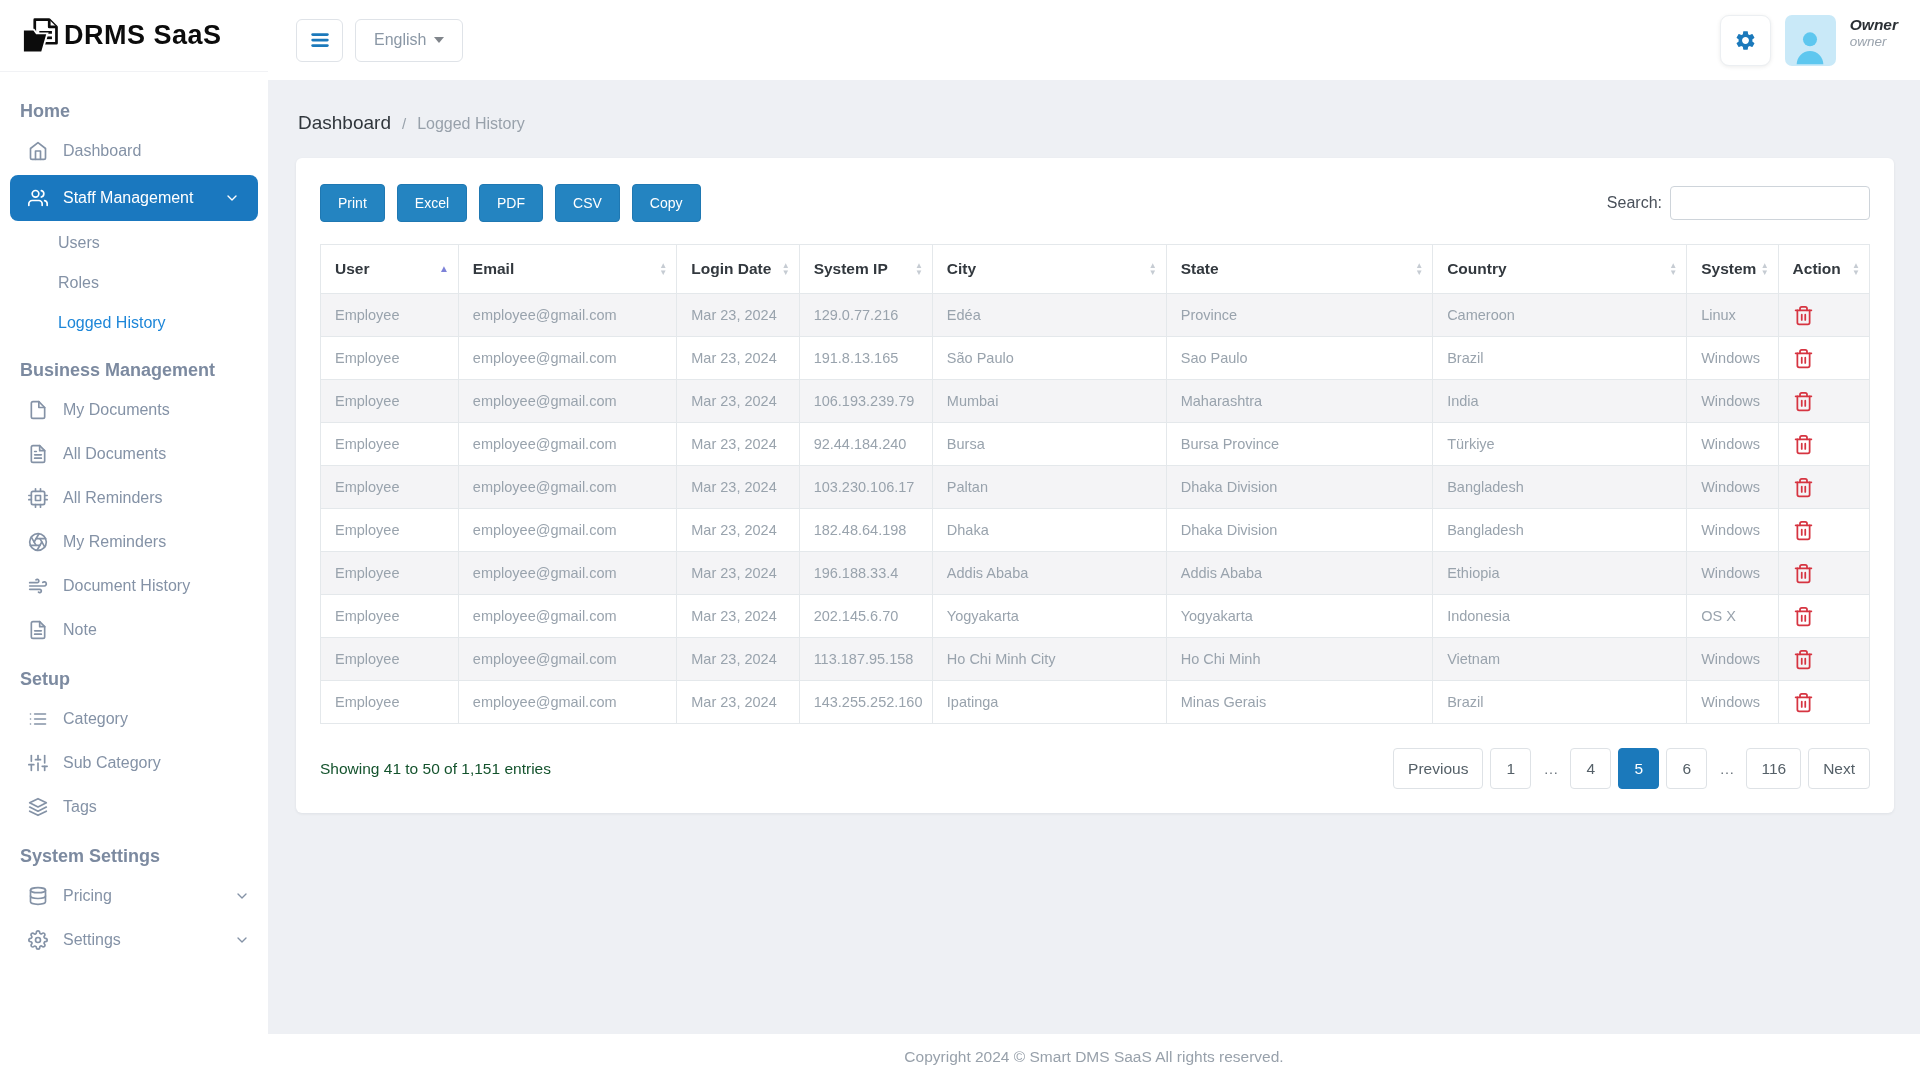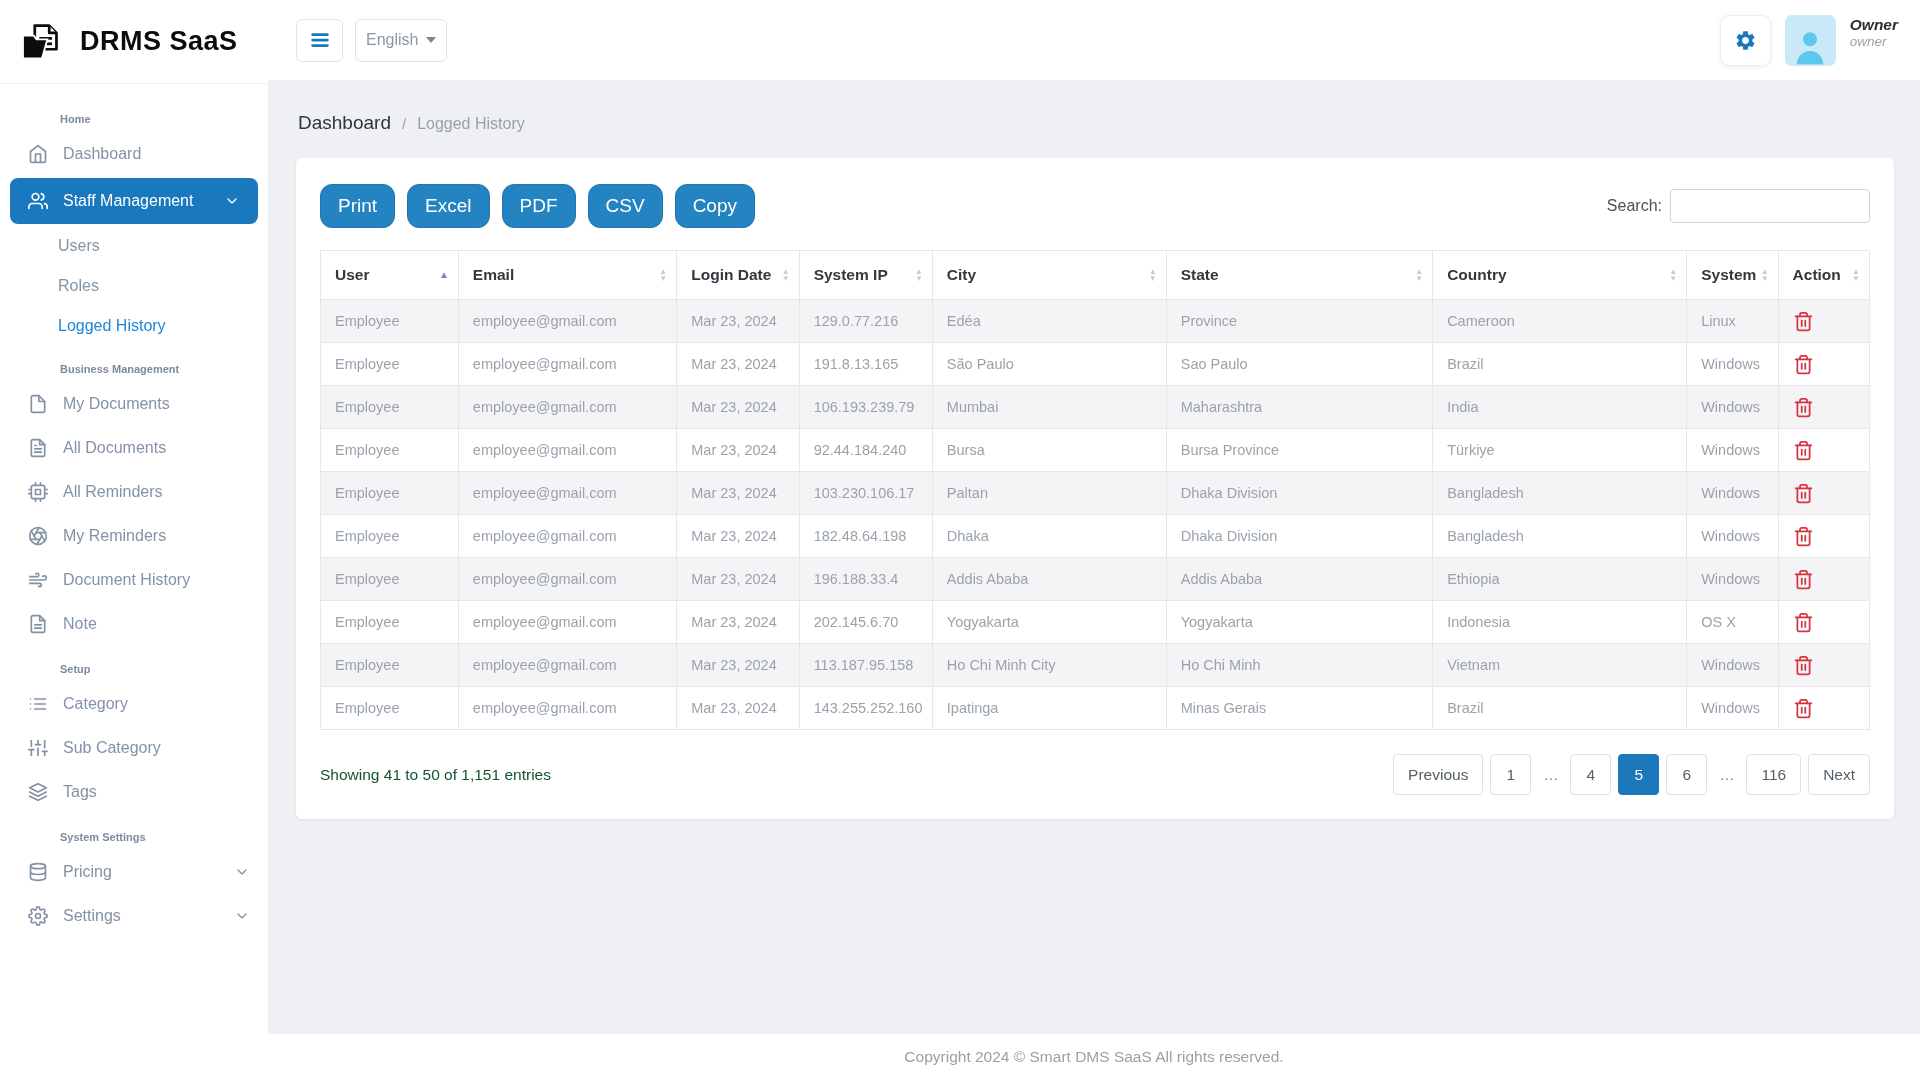--- a/index.html
+++ b/index.html
@@ -2,58 +2,58 @@
 <html><head>
 <meta charset="utf-8">
 <style>
   * { box-sizing: border-box; margin: 0; padding: 0; }
   html,body { width: 1920px; height: 1080px; overflow: hidden; }
   body { font-family: "Liberation Sans", sans-serif; background: #eef0f4; color: #212529; }
   .app { display: flex; width: 1920px; height: 1080px; }
 
   
   .sidebar { width: 268px; flex: 0 0 268px; background: #fff; height: 100%; overflow: hidden; }
-  .logo { height: 84px; display: flex; align-items: center; gap: 16px; padding: 0 16px 0 20px; border-bottom: 1px solid #f1f2f5; cursor: pointer; }
+  .logo { height: 72px; display: flex; align-items: center; gap: 0; padding: 0 16px 0 20px; border-bottom: 1px solid #f1f2f5; cursor: pointer; }
   .logo-text { font-size: 27px; font-weight: 800; letter-spacing: .5px; color: #0c0c0c; }
   .logo svg { width: 44px; height: 38px; }
   .nav { padding-top: 12px; }
-  .section-label { padding: 17px 20px 7px 20px; font-size: 11px; font-weight: bold; color: #7c8aa0; margin-left: 40px; }
+  .section-label { padding: 17px 20px 7px 20px; font-size: 18px; font-weight: bold; color: #7c8aa0; }
   .nav-item { display: flex; align-items: center; gap: 15px; height: 44px; padding: 0 18px 0 28px; font-size: 16px; color: #8492a6; cursor: pointer; }
   .nav-item .ic { width: 20px; height: 20px; flex: 0 0 20px; }
   .nav-item .chev { width: 16px; height: 16px; flex: 0 0 16px; margin-left: auto; }
   .nav-item.active { background: #1a78bf; color: #fff; margin: 2px 10px; border-radius: 8px; padding-left: 18px; height: 46px; }
   .sub-item { height: 40px; display: flex; align-items: center; padding-left: 58px; font-size: 16px; color: #8492a6; cursor: pointer; }
   .sub-item.active { color: #1d86d8; }
 
   
   .main { flex: 1; display: flex; flex-direction: column; height: 100%; }
   .topbar { height: 80px; background: #fff; display: flex; align-items: center; gap: 12px; padding: 0 22px 0 28px; flex: 0 0 80px; }
   .icon-btn { width: 47px; height: 43px; background: #fff; border: 1px solid #dfe3e8; border-radius: 6px; display: flex; align-items: center; justify-content: center; cursor: pointer; }
   .icon-btn svg { width: 22px; height: 22px; color: #1b79bb; }
-  .lang-btn { height: 43px; background: #fff; border: 1px solid #dfe3e8; border-radius: 6px; padding: 0 10px; display: flex; align-items: center; gap: 8px; font-size: 16px; color: #8a97a5; cursor: pointer; }
+  .lang-btn { height: 43px; background: #fff; border: 1px solid #dfe3e8; border-radius: 6px; padding: 0 18px; display: flex; align-items: center; gap: 8px; font-size: 16px; color: #8a97a5; cursor: pointer; }
   .caret { width: 0; height: 0; border-left: 5px solid transparent; border-right: 5px solid transparent; border-top: 6px solid #80858b; }
   .topbar-right { margin-left: auto; display: flex; align-items: flex-start; gap: 14px; font-style: italic; }
   .gear-btn { width: 51px; height: 51px; background: #fff; border: 1px solid #eceff2; border-radius: 9px; box-shadow: 0 1px 4px rgba(0,0,0,.08); display: flex; align-items: center; justify-content: center; cursor: pointer; }
   .gear-btn svg { width: 23px; height: 23px; fill: #1b79bb; }
   .avatar { width: 51px; height: 51px; border-radius: 7px; background: #c9e9f8; overflow: hidden; display: flex; align-items: flex-end; justify-content: center; cursor: pointer; }
   .avatar svg { width: 40px; height: 40px; fill: #5ec7ef; }
   .user-meta { display: flex; flex-direction: column; line-height: 1.25; }
   .user-name { font-size: 15.5px; font-weight: bold; color: #2b3035; }
   .user-role { font-size: 13.5px; color: #9aa3ad; }
 
   
   .content { flex: 1; padding: 26px 26px 0 28px; overflow: hidden; }
   .breadcrumb { display: flex; align-items: baseline; gap: 11px; margin: 6px 0 24px 2px; }
   .crumb-parent { font-size: 19px; font-weight: 500; color: #30363c; cursor: pointer; }
   .crumb-sep { font-size: 15px; color: #98a1ab; }
   .crumb-current { font-size: 16px; color: #98a1ab; }
 
   .card { background: #fff; border-radius: 6px; box-shadow: 0 1px 3px rgba(40,50,60,.08); padding: 26px 24px 24px 24px; }
   .card-top { display: flex; align-items: center; margin-bottom: 22px; }
-  .btn-primary { background: #2484c1; color: #fff; border: 1px solid #1f78b2; border-radius: 12px; font-size: 19px; font-family: inherit; padding: 10px 17px; margin-right: 12px; cursor: pointer; }
+  .btn-primary { background: #2484c1; color: #fff; border: 1px solid #1f78b2; border-radius: 4px; font-size: 14px; font-family: inherit; padding: 10px 17px; margin-right: 12px; cursor: pointer; }
   .search { margin-left: auto; display: flex; align-items: center; gap: 8px; }
   .search label { font-size: 16px; color: #49505a; }
   .search input { width: 200px; height: 34px; border: 1px solid #ced4da; border-radius: 4px; padding: 0 10px; font-size: 15px; font-family: inherit; color: #495057; outline: none; }
 
   table { width: 100%; border-collapse: collapse; table-layout: fixed; }
   th, td { border: 1px solid #e4e8eb; text-align: left; overflow: hidden; white-space: nowrap; }
   th { padding: 15px 28px 15px 14px; font-size: 15.5px; font-weight: bold; color: #32383e; position: relative; cursor: pointer; background: #fff; }
   td { padding: 13px 14px; font-size: 14.5px; color: #99a3ad; }
   tbody tr:nth-child(odd) td { background: #f4f4f6; }
   th:nth-child(1){width:8.9%} th:nth-child(2){width:14.1%} th:nth-child(3){width:7.9%}

